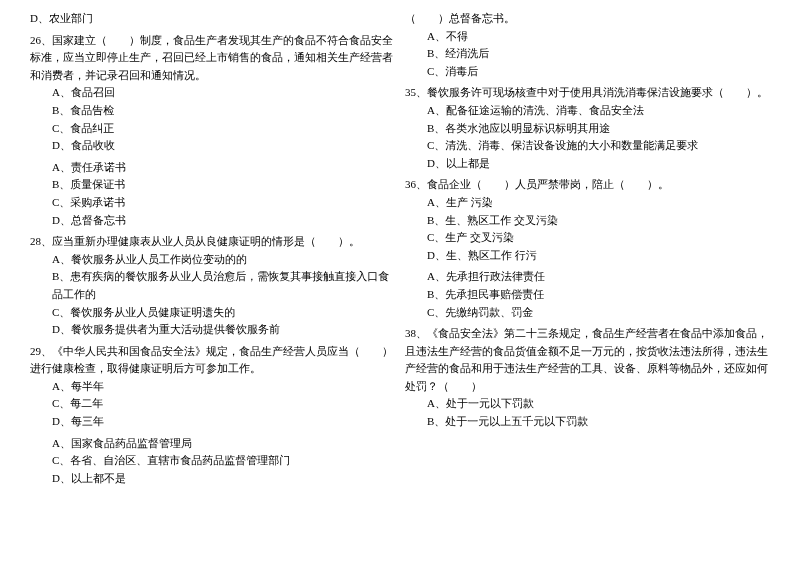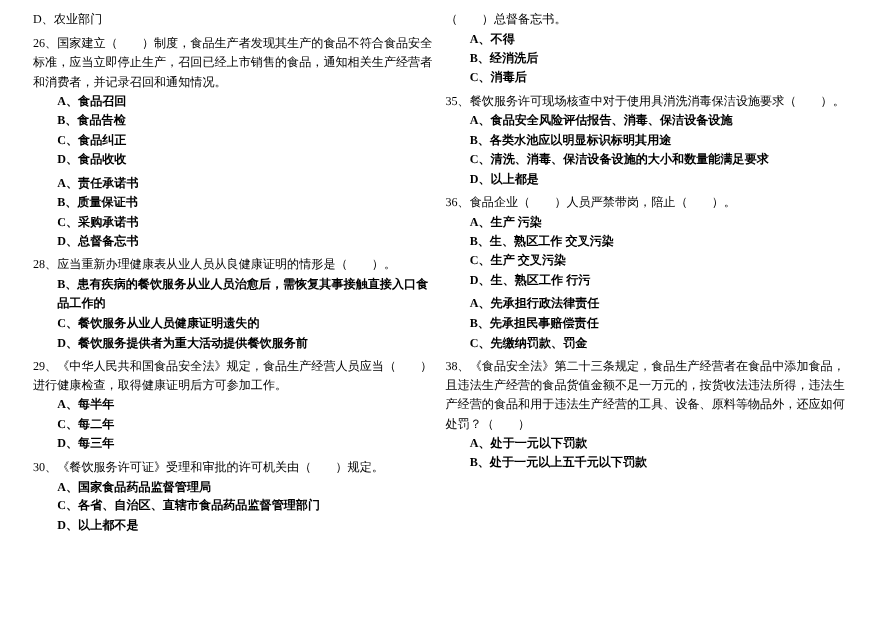--- a/index.html
+++ b/index.html
@@ -26,21 +26,20 @@
     .col-left {
       width: 50%;
       padding-right: 5px;
     }
     .col-right {
       width: 50%;
       padding-left: 5px;
     }
     .indent {
       padding-left: 22px;
-      font-weight: bold;
     }
   </style>
 </head>
 <body>
 
 <div class="page-content">
   <div class="two-col">
 
     <div class="col-left">
 
@@ -63,37 +62,37 @@
           <div>A、责任承诺书</div>
           <div>B、质量保证书</div>
           <div>C、采购承诺书</div>
           <div>D、总督备忘书</div>
         </div>
       </div>
 
       <div class="question-block">
         <div>28、应当重新办理健康表从业人员从良健康证明的情形是（　　）。</div>
         <div class="indent">
+          <div>A、餐饮服务从业人员工作岗位变动的的</div>
           <div>B、患有疾病的餐饮服务从业人员治愈后，需恢复其事接触直接入口食品工作的</div>
           <div>C、餐饮服务从业人员健康证明遗失的</div>
           <div>D、餐饮服务提供者为重大活动提供餐饮服务前</div>
         </div>
       </div>
 
       <div class="question-block">
         <div>29、《中华人民共和国食品安全法》规定，食品生产经营人员应当（　　）进行健康检查，取得健康证明后方可参加工作。</div>
         <div class="indent">
           <div>A、每半年</div>
           <div>C、每二年</div>
           <div>D、每三年</div>
         </div>
       </div>
 
       <div class="question-block">
-        <div>30、《餐饮服务许可证》受理和审批的许可机关由（　　）规定。</div>
         <div class="indent">
           <div>A、国家食品药品监督管理局</div>
           <div>C、各省、自治区、直辖市食品药品监督管理部门</div>
           <div>D、以上都不是</div>
         </div>
       </div>
 
     </div>
 
     <div class="col-right">
@@ -104,21 +103,21 @@
           <div>A、不得</div>
           <div>B、经消洗后</div>
           <div>C、消毒后</div>
         </div>
       </div>
 
 
       <div class="question-block">
         <div>35、餐饮服务许可现场核查中对于使用具消洗消毒保洁设施要求（　　）。</div>
         <div class="indent">
-          <div>A、食品安全风险评估报告、消毒、保洁设备设施</div>
+          <div>A、配备征途运输的清洗、消毒、食品安全法</div>
           <div>B、各类水池应以明显标识标明其用途</div>
           <div>C、清洗、消毒、保洁设备设施的大小和数量能满足要求</div>
           <div>D、以上都是</div>
         </div>
       </div>
 
       <div class="question-block">
         <div>36、食品企业（　　）人员严禁带岗，陪止（　　）。</div>
         <div class="indent">
           <div>A、生产 污染</div>

